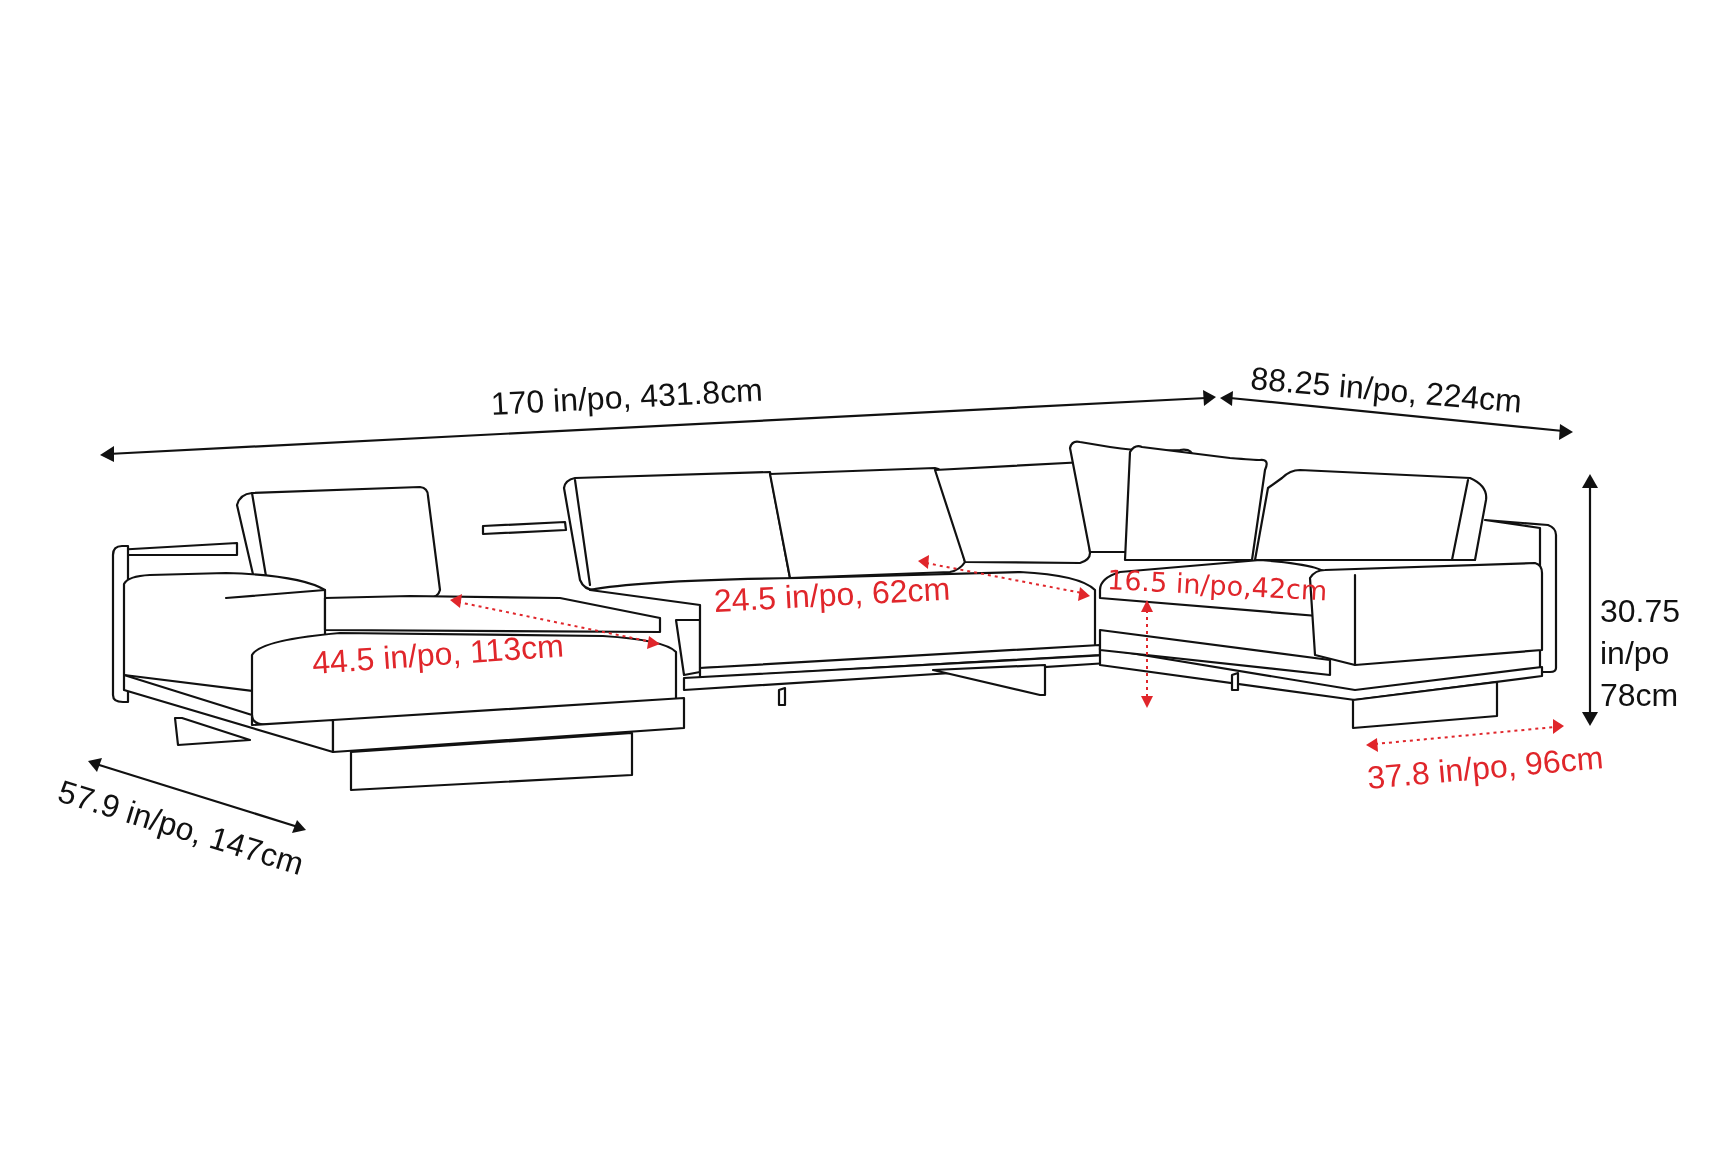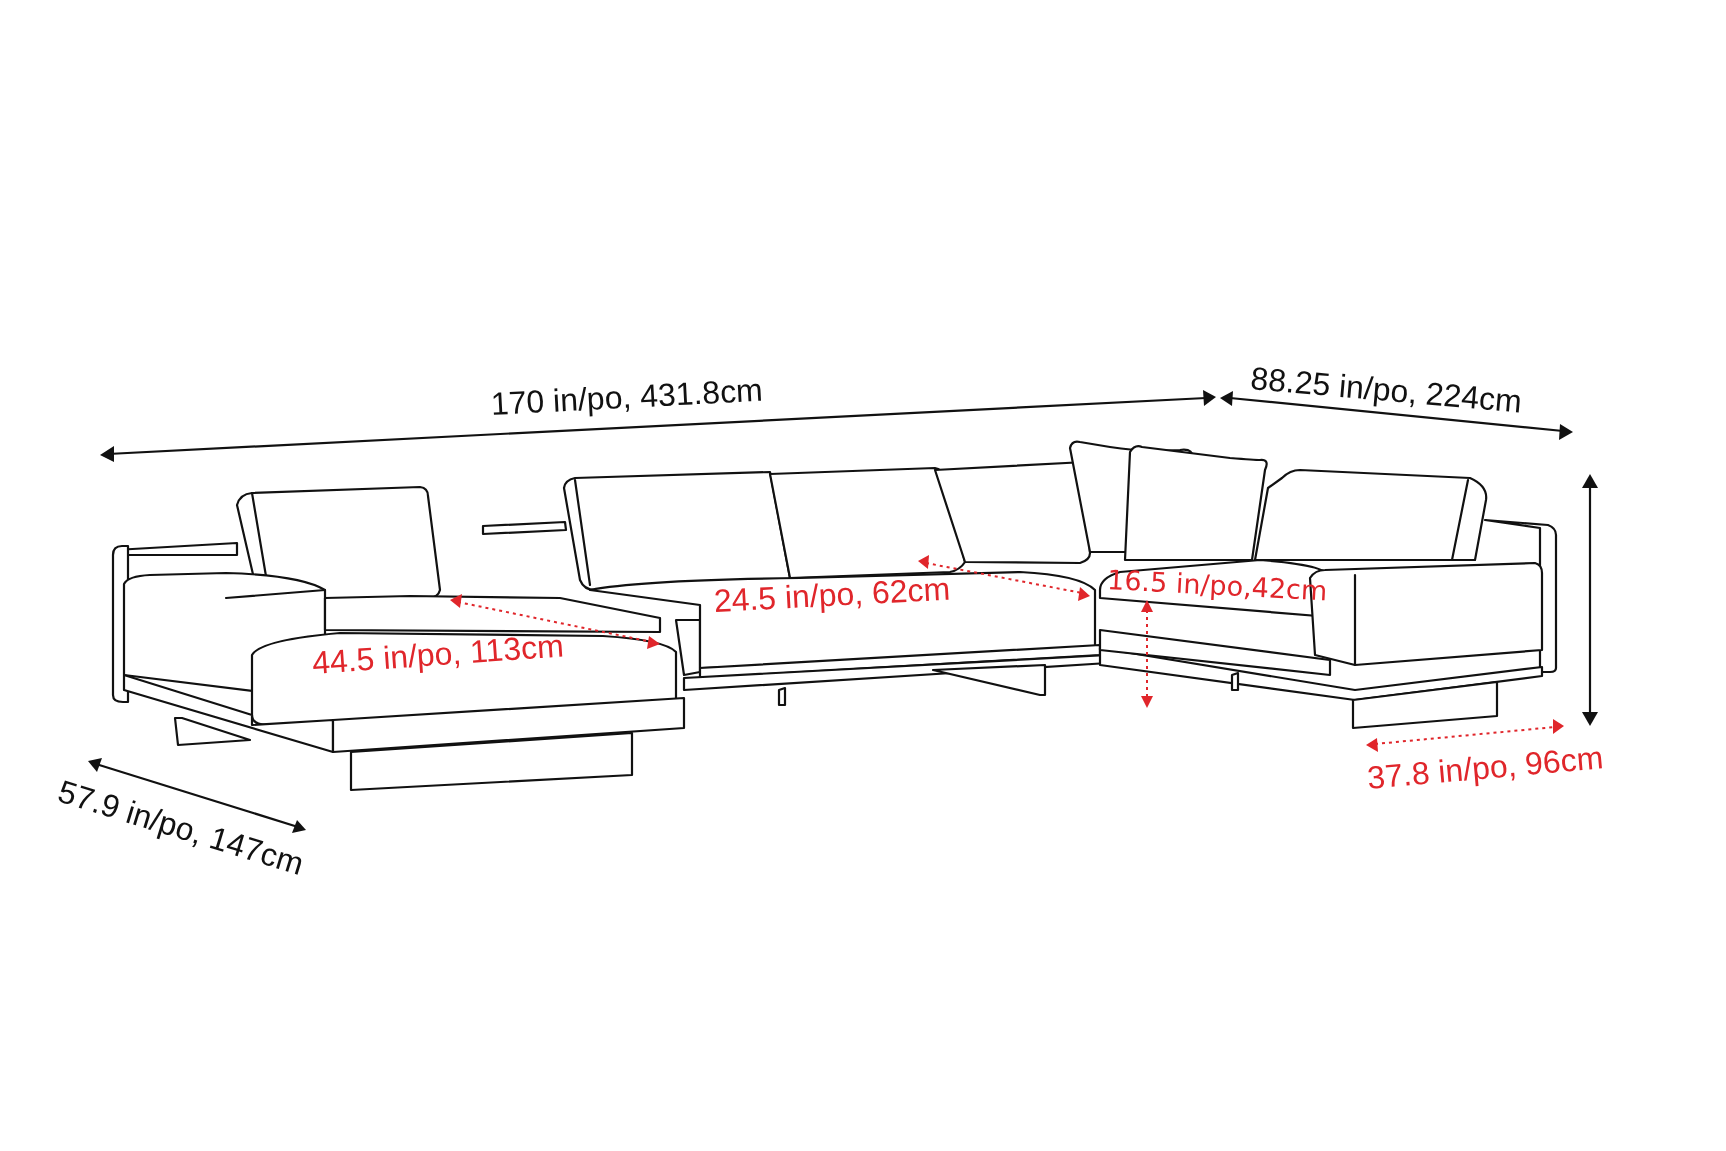--- a/index.html
+++ b/index.html
@@ -128,20 +128,25 @@
       <line class="dim-red" x1="1375" y1="744" x2="1555" y2="727"></line>
       <path class="arrow-red" d="M1366,745 L1377,738 L1378,752 Z"></path>
       <path class="arrow-red" d="M1564,726 L1553,719 L1553,734 Z"></path>
     </g>
   </svg>
 
   <div class="label label-black" style="left:490px; top:388px; transform: rotate(-3deg);">170 in/po, 431.8cm</div>
 
   <div class="label label-black" style="left:1252px; top:362px; transform: rotate(5deg);">88.25 in/po, 224cm</div>
 
+  <div class="stack" style="left:1600px; top:590px;">
+    <div>30.75</div>
+    <div>in/po</div>
+    <div>78cm</div>
+  </div>
 
   <div class="label label-black" style="left:64px; top:775px; transform: rotate(17deg);">57.9 in/po, 147cm</div>
 
   <div class="label label-red" style="left:311px; top:647px; transform: rotate(-4deg);">44.5 in/po, 113cm</div>
 
   <div class="label label-red" style="left:713px; top:585px; transform: rotate(-3deg);">24.5 in/po, 62cm</div>
 
   <div class="label label-red-small" style="left:1108px; top:566px; transform: rotate(3deg);">16.5 in/po,42cm</div>
 
   <div class="label label-red" style="left:1366px; top:762px; transform: rotate(-5deg);">37.8 in/po, 96cm</div>

